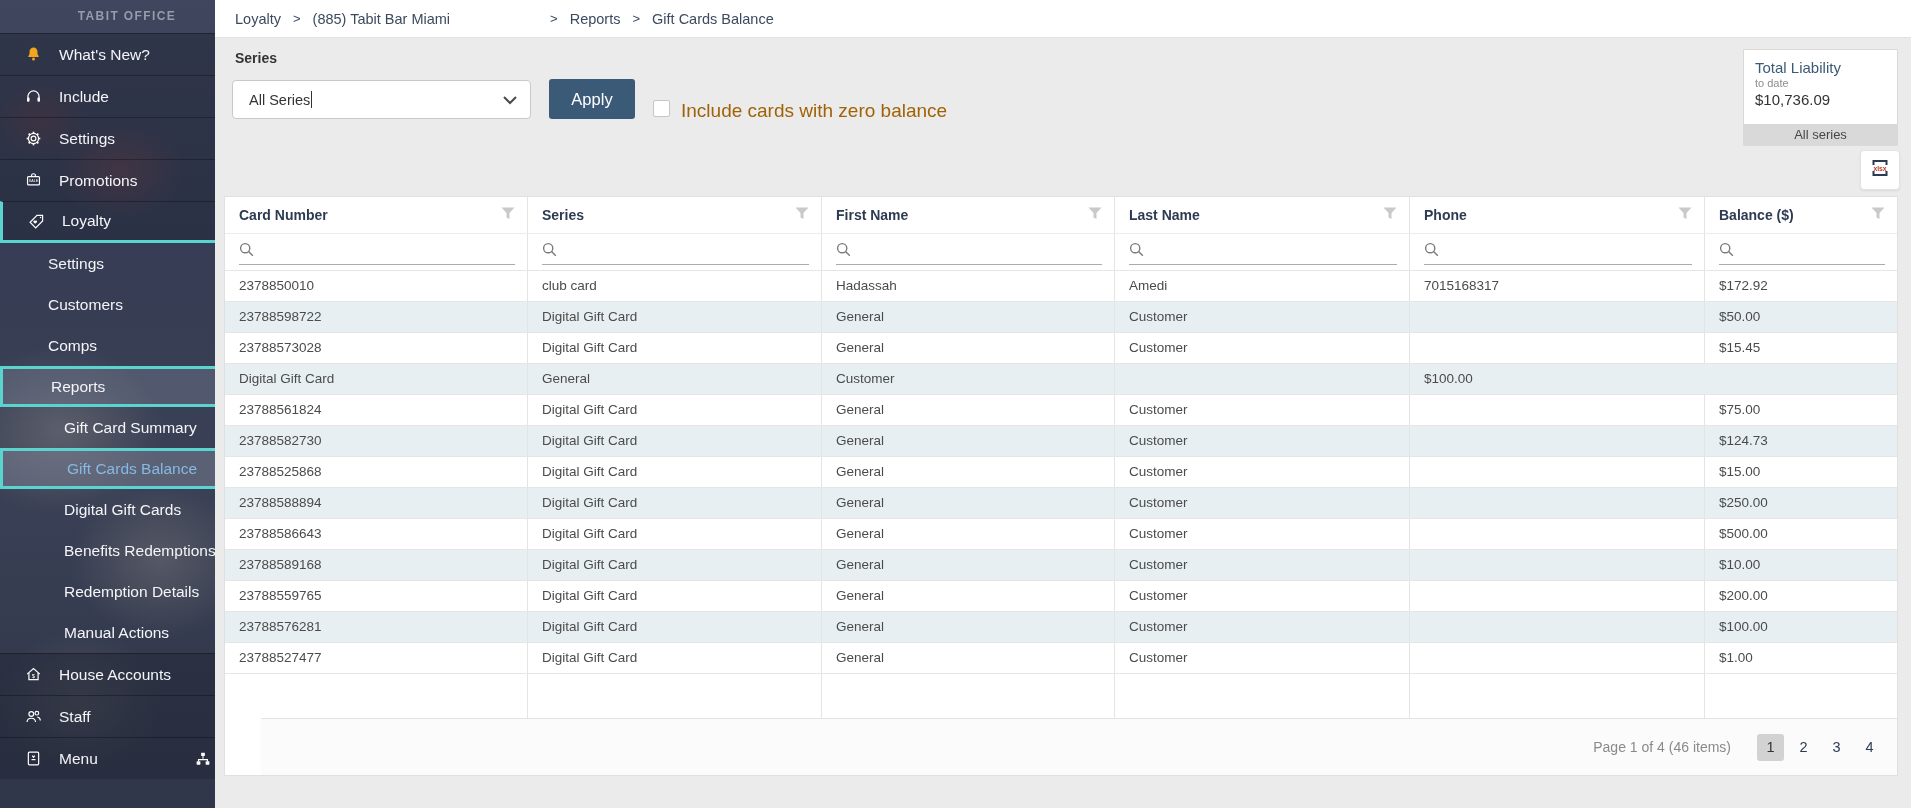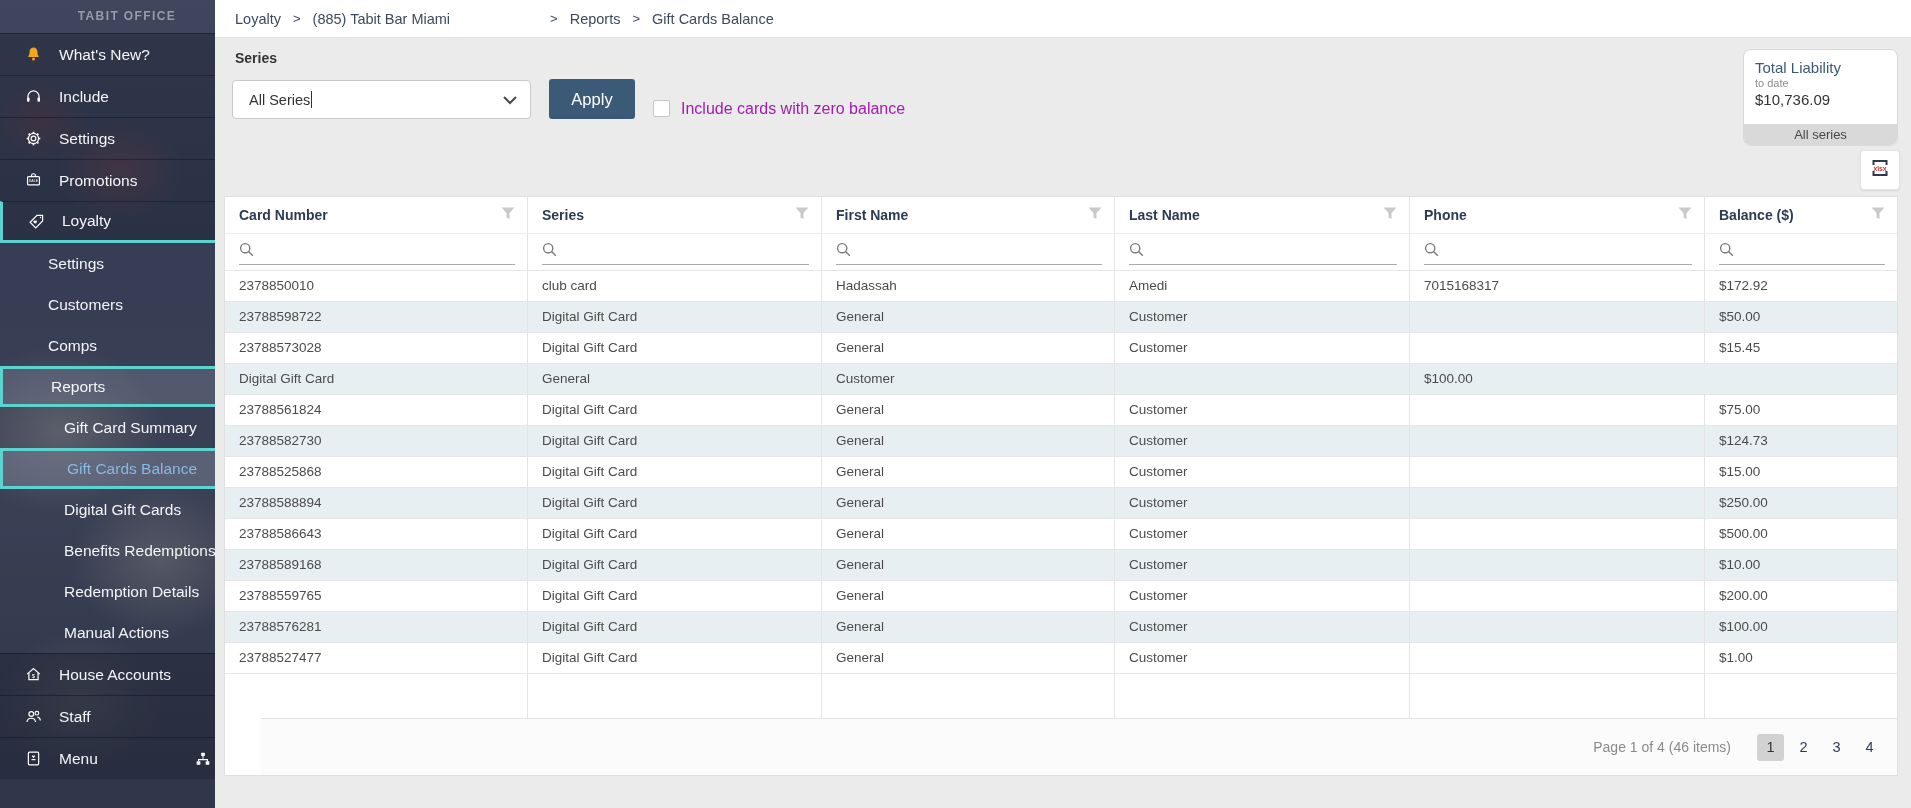--- a/index.html
+++ b/index.html
@@ -48,24 +48,24 @@
            border:1px solid #c9c9c9; border-radius:4px; display:flex; align-items:center;
            padding:0 12px 0 16px; cursor:pointer; }
   .combo-text { font-size:14.5px; color:#333; }
   .caret { display:inline-block; width:1px; height:17px; background:#333; margin-left:1px; }
   .combo-chev { margin-left:auto; display:flex; }
   .apply-btn { position:absolute; left:334px; top:41px; width:86px; height:40px; background:#3b5a78;
                border:none; border-radius:3px; color:#fff; font-size:16.5px; cursor:pointer;
                font-family:"Liberation Sans", sans-serif; }
   .zb-box { position:absolute; left:438px; top:62px; width:17px; height:17px; background:#fff;
             border:1px solid #c6c6c6; border-radius:2px; cursor:pointer; }
-  .zb-label { position:absolute; left:466px; top:62px; font-size:16px; color:#a21caf; }
+  .zb-label { position:absolute; left:466px; top:62px; font-size:19px; color:#a16207; }
 
   .sum-card { position:absolute; left:1528px; top:11px; width:155px; height:97px; background:#fff;
-              border:1px solid #d9d9d9; border-radius:8px; overflow:hidden; }
+              border:1px solid #d9d9d9; border-radius:1px; overflow:hidden; }
   .sum-title { font-size:15px; color:#3c5a78; padding:9px 0 1px 11px; }
   .sum-sub { font-size:11px; color:#8d8d8d; padding-left:11px; }
   .sum-amount { font-size:15px; color:#333; padding:2px 4px 0 11px; }
   .sum-footer { position:absolute; left:0; right:0; bottom:0; height:21px; background:#d9d9d9;
                 text-align:center; font-size:13px; color:#474747; line-height:21px; }
 
   .export-btn { position:absolute; left:1645px; top:112px; width:40px; height:40px; background:#fff;
                 border:1px solid #e3e3e3; border-radius:4px; box-shadow:0 1px 2px rgba(0,0,0,.08);
                 display:flex; align-items:center; justify-content:center; cursor:pointer; }
 

